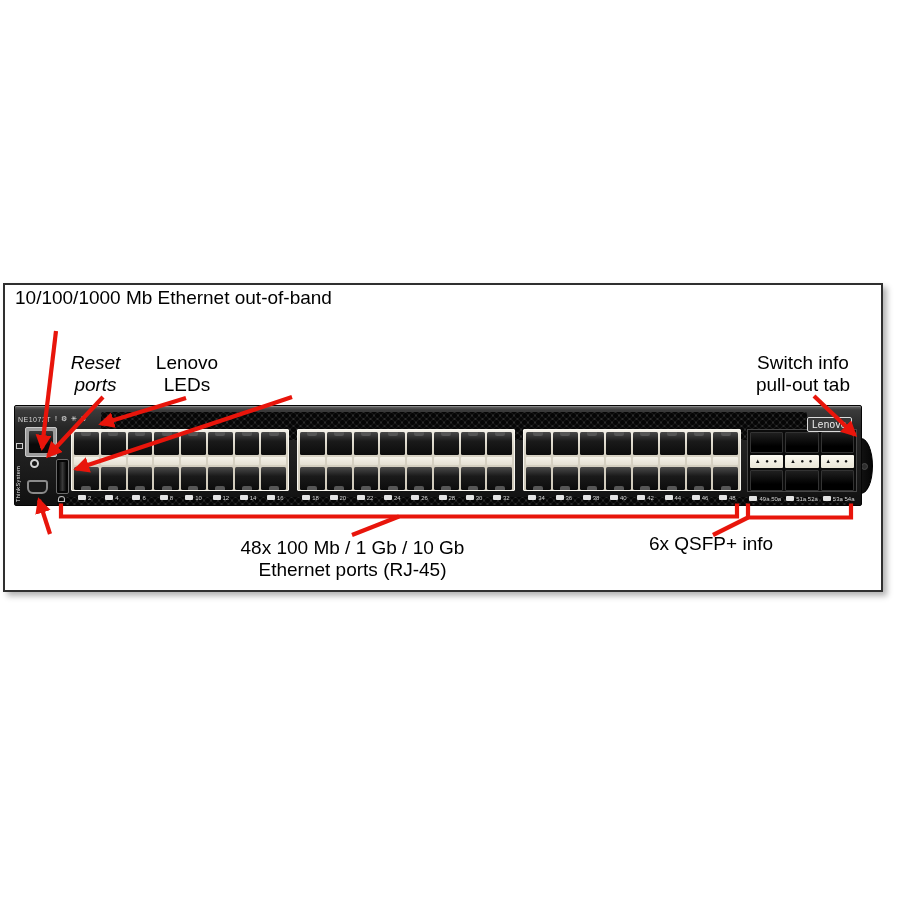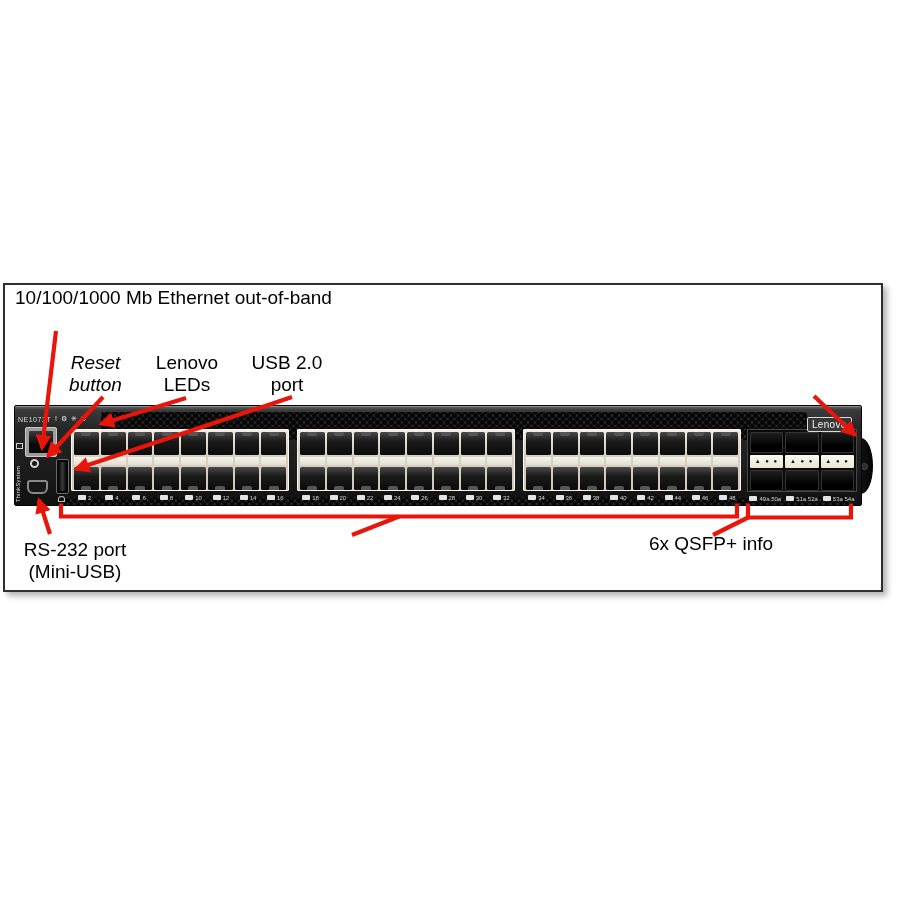--- a/index.html
+++ b/index.html
@@ -101,33 +101,33 @@
 
 <div class="canvas">
 
   <div class="frame"></div>
 
   <div class="lbl" style="left:15px;top:287px;width:315px;">
     <div>10/100/1000 Mb Ethernet out-of-band</div>
   </div>
   <div class="lbl" style="left:58px;top:352px;width:75px;font-style:italic;">
     <div>Reset</div>
-    <div>button</div>
+    <div>ports</div>
   </div>
   <div class="lbl" style="left:148px;top:352px;width:78px;">
     <div>Lenovo</div>
     <div>LEDs</div>
   </div>
-  <div class="lbl" style="left:243px;top:352px;width:88px;">
-    <div>USB 2.0</div>
-    <div>port</div>
-  </div>
-  <div class="lbl" style="left:12px;top:539px;width:126px;">
-    <div>RS-232 port</div>
-    <div>(Mini-USB)</div>
+  <div class="lbl" style="left:738px;top:352px;width:130px;">
+    <div>Switch info</div>
+    <div>pull-out tab</div>
+  </div>
+  <div class="lbl" style="left:210px;top:537px;width:285px;">
+    <div>48x 100 Mb / 1 Gb / 10 Gb</div>
+    <div>Ethernet ports (RJ-45)</div>
   </div>
   <div class="lbl" style="left:552px;top:533px;width:318px;">
     <div>6x QSFP+ info</div>
   </div>
 
   <div class="switch">
     <div class="tab">
       <div class="tab-hole"></div>
     </div>
     <div class="chassis">

